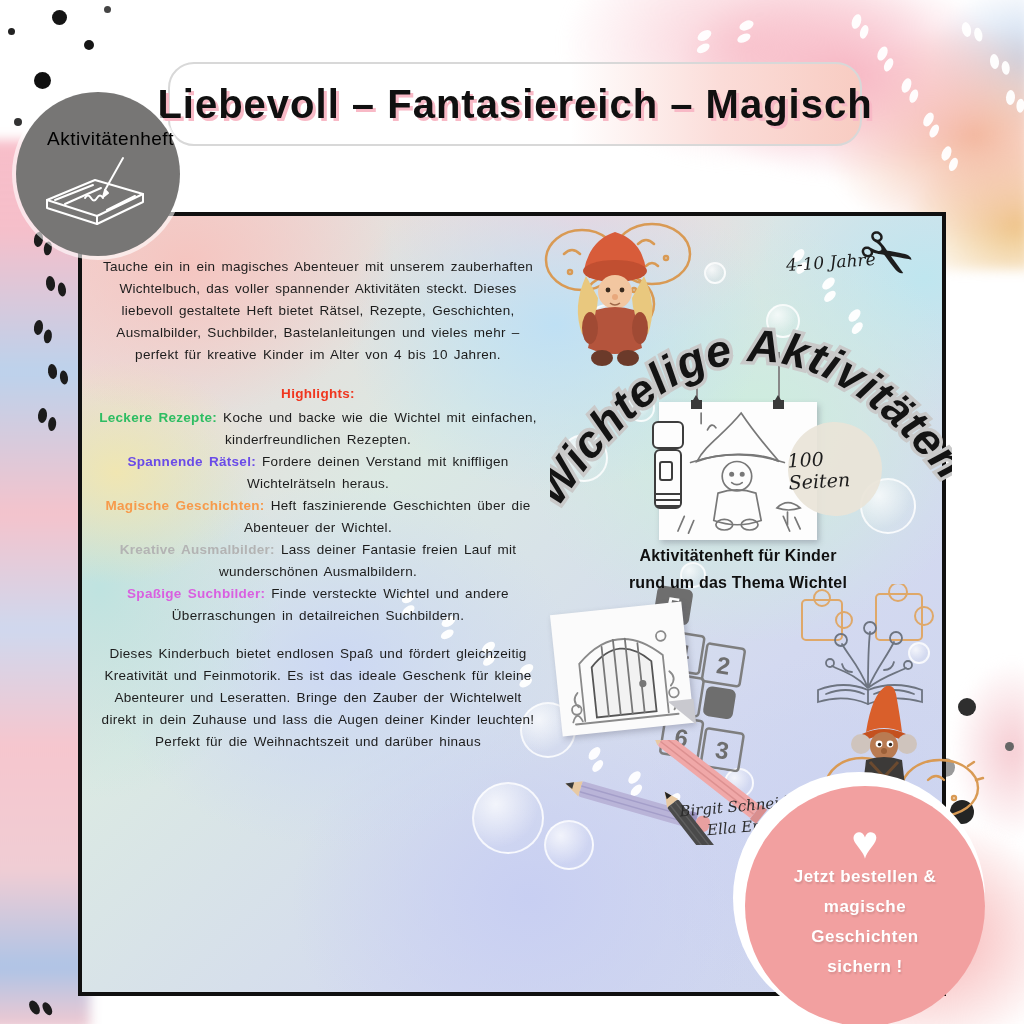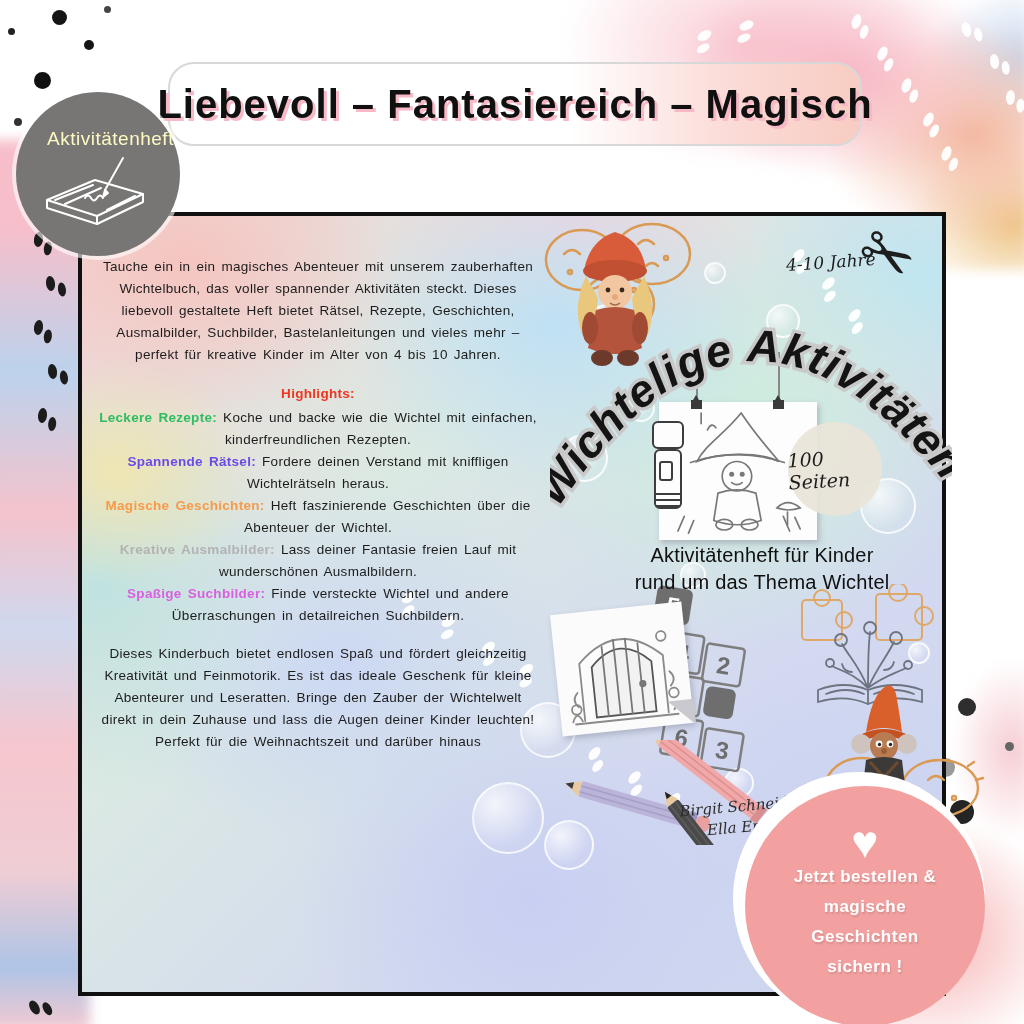--- a/index.html
+++ b/index.html
@@ -20,21 +20,21 @@
   
   #banner{left:168px;top:62px;width:690px;height:80px;border-radius:26px;z-index:4;
     background:linear-gradient(90deg,#ffffff 0%,#ffffff 58%,#fbdcd8 80%,#f8ccc2 100%);
     border:2px solid #d8d8d8;display:flex;align-items:center;justify-content:center;}
   #banner .txt{font-size:40px;font-weight:bold;color:#101010;letter-spacing:1px;
     text-shadow:3px 3px 0 #f8b9c6;white-space:nowrap;}
 
   
   #badge{left:16px;top:92px;width:164px;height:164px;border-radius:50%;background:#777675;z-index:5;
     box-shadow:0 0 0 4px rgba(255,255,255,.6);display:flex;flex-direction:column;align-items:center;}
-  #badge .txt{color:#fef9c3;font-size:19px;margin-top:36px;letter-spacing:.5px;margin-left:25px;}
+  #badge .txt{color:#000000;font-size:19px;margin-top:36px;letter-spacing:.5px;margin-left:25px;}
 
   
   #panel{left:78px;top:212px;width:868px;height:784px;border:4px solid #101010;box-sizing:border-box;z-index:2;
     background:
       radial-gradient(ellipse 300px 220px at 12% 6%, #f5c5c0 0%, rgba(245,197,192,0) 70%),
       radial-gradient(ellipse 200px 160px at 4% 33%, #f0e6b2 0%, rgba(240,230,178,0) 70%),
       radial-gradient(ellipse 260px 300px at 2% 48%, #bfe3e0 0%, rgba(191,227,224,0) 70%),
       radial-gradient(ellipse 340px 260px at 30% 58%, #ccd8f3 0%, rgba(204,216,243,0) 70%),
       radial-gradient(ellipse 300px 240px at 55% 14%, #bfe0f4 0%, rgba(191,224,244,0) 70%),
       radial-gradient(ellipse 280px 200px at 58% 0%, #f6d3da 0%, rgba(246,211,218,0) 70%),
@@ -58,21 +58,21 @@
   #scissors{left:778px;top:2px;font-size:64px;color:#1d1d1d;transform:rotate(32deg);z-index:4;}
   #arch-title{left:468px;top:80px;z-index:6;}
   #poster{left:577px;top:186px;width:158px;height:138px;background:#fdfdfd;z-index:5;
     box-shadow:2px 3px 6px rgba(90,90,110,.35);}
   .string{position:absolute;width:2px;height:52px;background:#888;z-index:4;}
   .clip{position:absolute;width:11px;height:9px;background:#3a3a3a;z-index:6;}
   .clip::after{content:"";position:absolute;left:2px;top:-5px;border-left:3px solid transparent;border-right:3px solid transparent;border-bottom:5px solid #3a3a3a;}
   #glue-stick{left:564px;top:200px;z-index:5;}
   #pages-badge{left:706px;top:206px;width:94px;height:94px;border-radius:50%;background:rgba(233,228,216,.92);z-index:5;
     display:flex;align-items:center;justify-content:center;font-size:19px;color:#1c1c1c;transform:rotate(-3deg);}
-  #subtitle{left:520px;top:326px;width:320px;text-align:center;font-size:20px;font-weight:normal;color:#101010;line-height:27px;z-index:5;letter-spacing:.2px;}
+  #subtitle{left:496px;top:326px;width:320px;text-align:center;font-size:16px;font-weight:bold;color:#101010;line-height:27px;z-index:5;letter-spacing:.2px;}
   #door-sticker{left:474px;top:392px;width:132px;height:122px;background:#fbfbfb;transform:rotate(-6deg);z-index:5;
     box-shadow:2px 3px 6px rgba(80,80,100,.3);}
   #door-sticker .curl{position:absolute;right:-2px;bottom:-2px;width:0;height:0;
     border-left:26px solid #c9c9cf;border-bottom:26px solid transparent;transform:rotate(90deg);}
   #number-grid{left:548px;top:376px;transform:rotate(9deg);z-index:4;}
   #puzzle-doodle{left:712px;top:368px;z-index:3;}
   #book-flowers{left:726px;top:400px;z-index:3;}
   #gnome1{left:478px;top:12px;z-index:5;}
   #cookies1{left:452px;top:2px;z-index:3;}
   #gnome2{left:754px;top:466px;z-index:5;}

